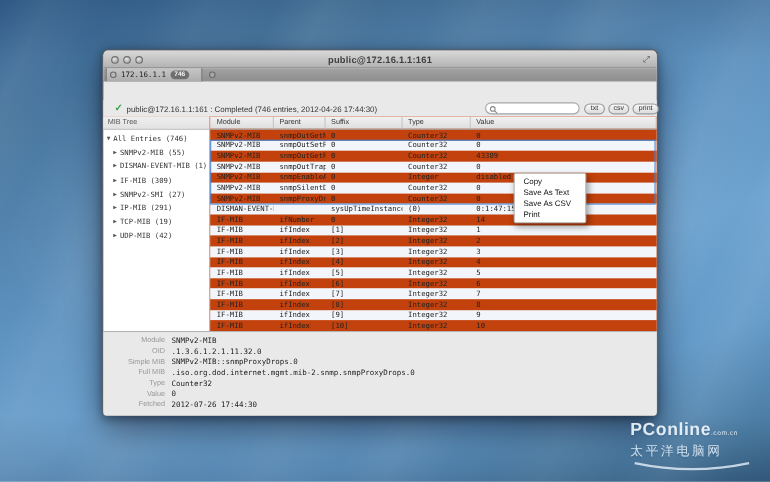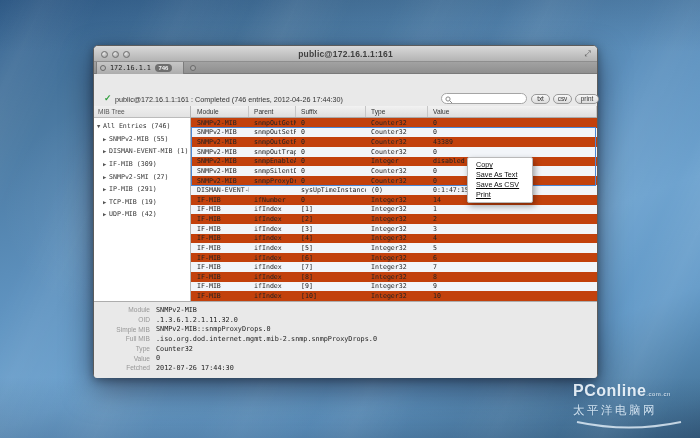--- a/index.html
+++ b/index.html
@@ -98,21 +98,21 @@
 
   
   .details { position:absolute; left:0; top:255px; width:100%; height:77px;
     background:#e9e9e9; border-top:1px solid #adadad; border-radius:0 0 3px 3px; padding-top:3px; }
   .drow { display:flex; height:9.7px; align-items:center; }
   .dlabel { width:62px; text-align:right; font-size:6.6px; color:#979797; padding-right:6px; }
   .dvalue { font-family:"DejaVu Sans Mono", monospace; font-size:6.8px; color:#222; white-space:nowrap; }
 
   
   .ctxmenu { position:absolute; left:467px; top:157px; width:66px; background:#fff;
-    border:1px solid #b9b9b9; border-radius:2px; box-shadow:2px 3px 6px rgba(0,0,0,0.35); padding:2px 0; z-index:10;text-decoration:underline; }
+    border:1px solid #b9b9b9; border-radius:2px; box-shadow:2px 3px 6px rgba(0,0,0,0.35); padding:2px 0; z-index:10; }
   .ctxitem { height:10px; font-size:7.2px; color:#111; padding-left:8px; line-height:10px; white-space:nowrap; }
 
   
   .watermark { position:absolute; left:573px; top:383px; width:122px; color:#eef5fb; opacity:0.92; }
   .wm-brand { font-size:16px; font-weight:bold; letter-spacing:0.5px; line-height:15px;
     text-shadow:0 1px 2px rgba(40,80,120,0.4); }
   .wm-suffix { font-size:6px; font-weight:normal; }
   .wm-cn { font-size:11.5px; letter-spacing:2.5px; color:#dcebf7; margin-top:1px;
     text-shadow:0 1px 1px rgba(40,80,120,0.35); }
   .wm-curve { margin-top:-2px; }

